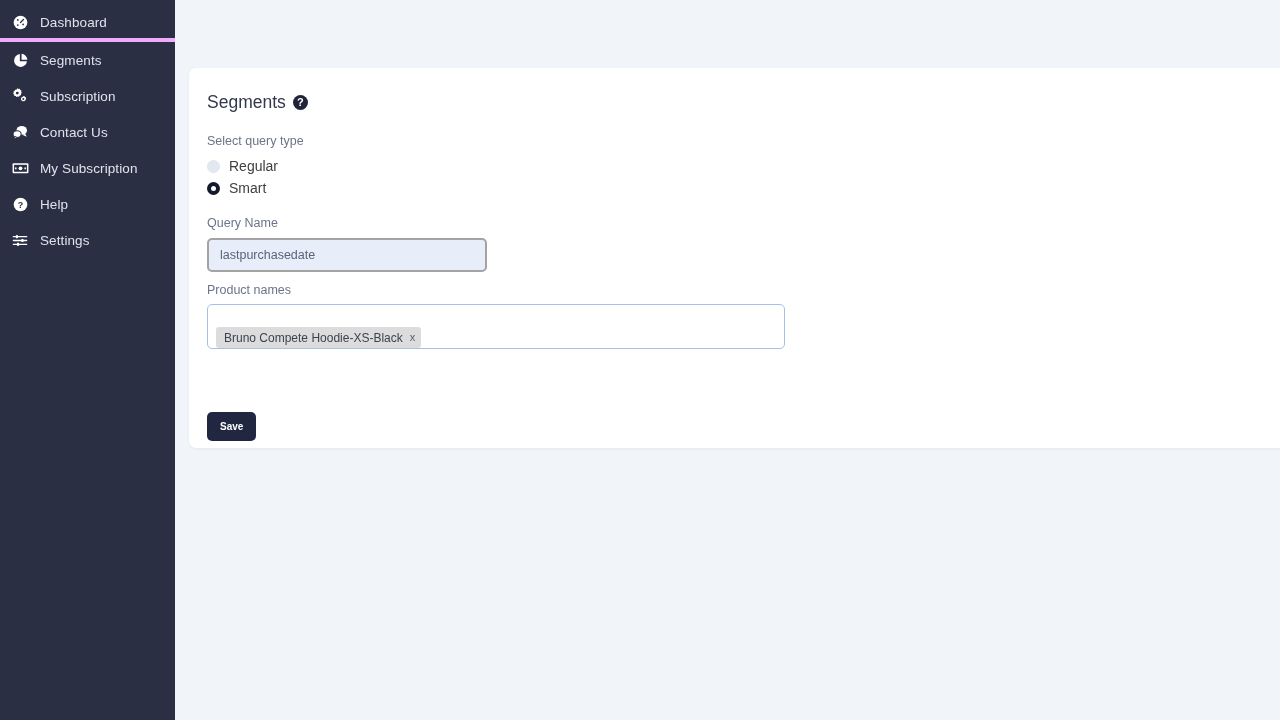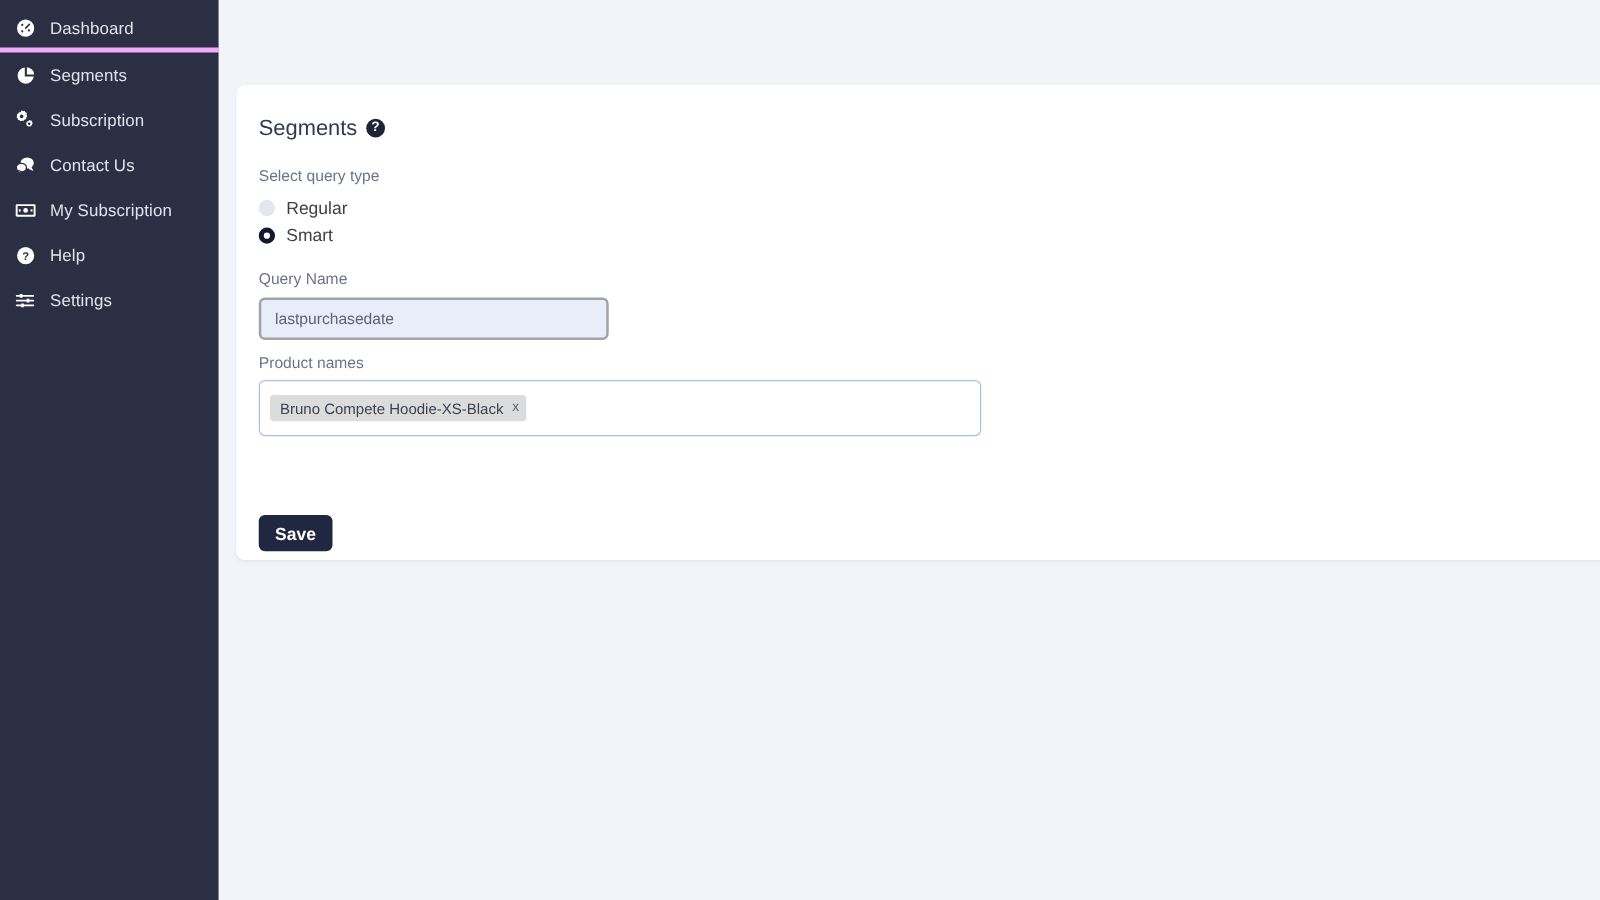--- a/index.html
+++ b/index.html
@@ -133,21 +133,21 @@
 
   .products-label { margin-top: 11px; margin-bottom: 7px; }
 
   .token-input {
     width: 578px;
     min-height: 45px;
     border: 1px solid #a8c0e8;
     border-radius: 5px;
     background: #fff;
     display: flex;
-    align-items: center;
+    align-items: flex-end;
     padding: 0 8px;
     gap: 4px;
   }
   .token {
     display: inline-flex;
     align-items: center;
     background: #dcdcdc;
     border-radius: 3px;
     height: 21px;
     padding: 0 6px 0 8px;
@@ -175,21 +175,21 @@
   .token-field::placeholder { color: #c3c8d2; }
 
   .save-btn {
     margin-top: 63px;
     background: #212740;
     color: #ffffff;
     border: none;
     border-radius: 5px;
     height: 29px;
     padding: 0 13px;
-    font-size: 14px;
+    font-size: 10px;
     font-weight: bold;
     font-family: "Liberation Sans", sans-serif;
     cursor: pointer;
   }
 </style>
 </head>
 <body>
 
 <div class="sidebar">
 

